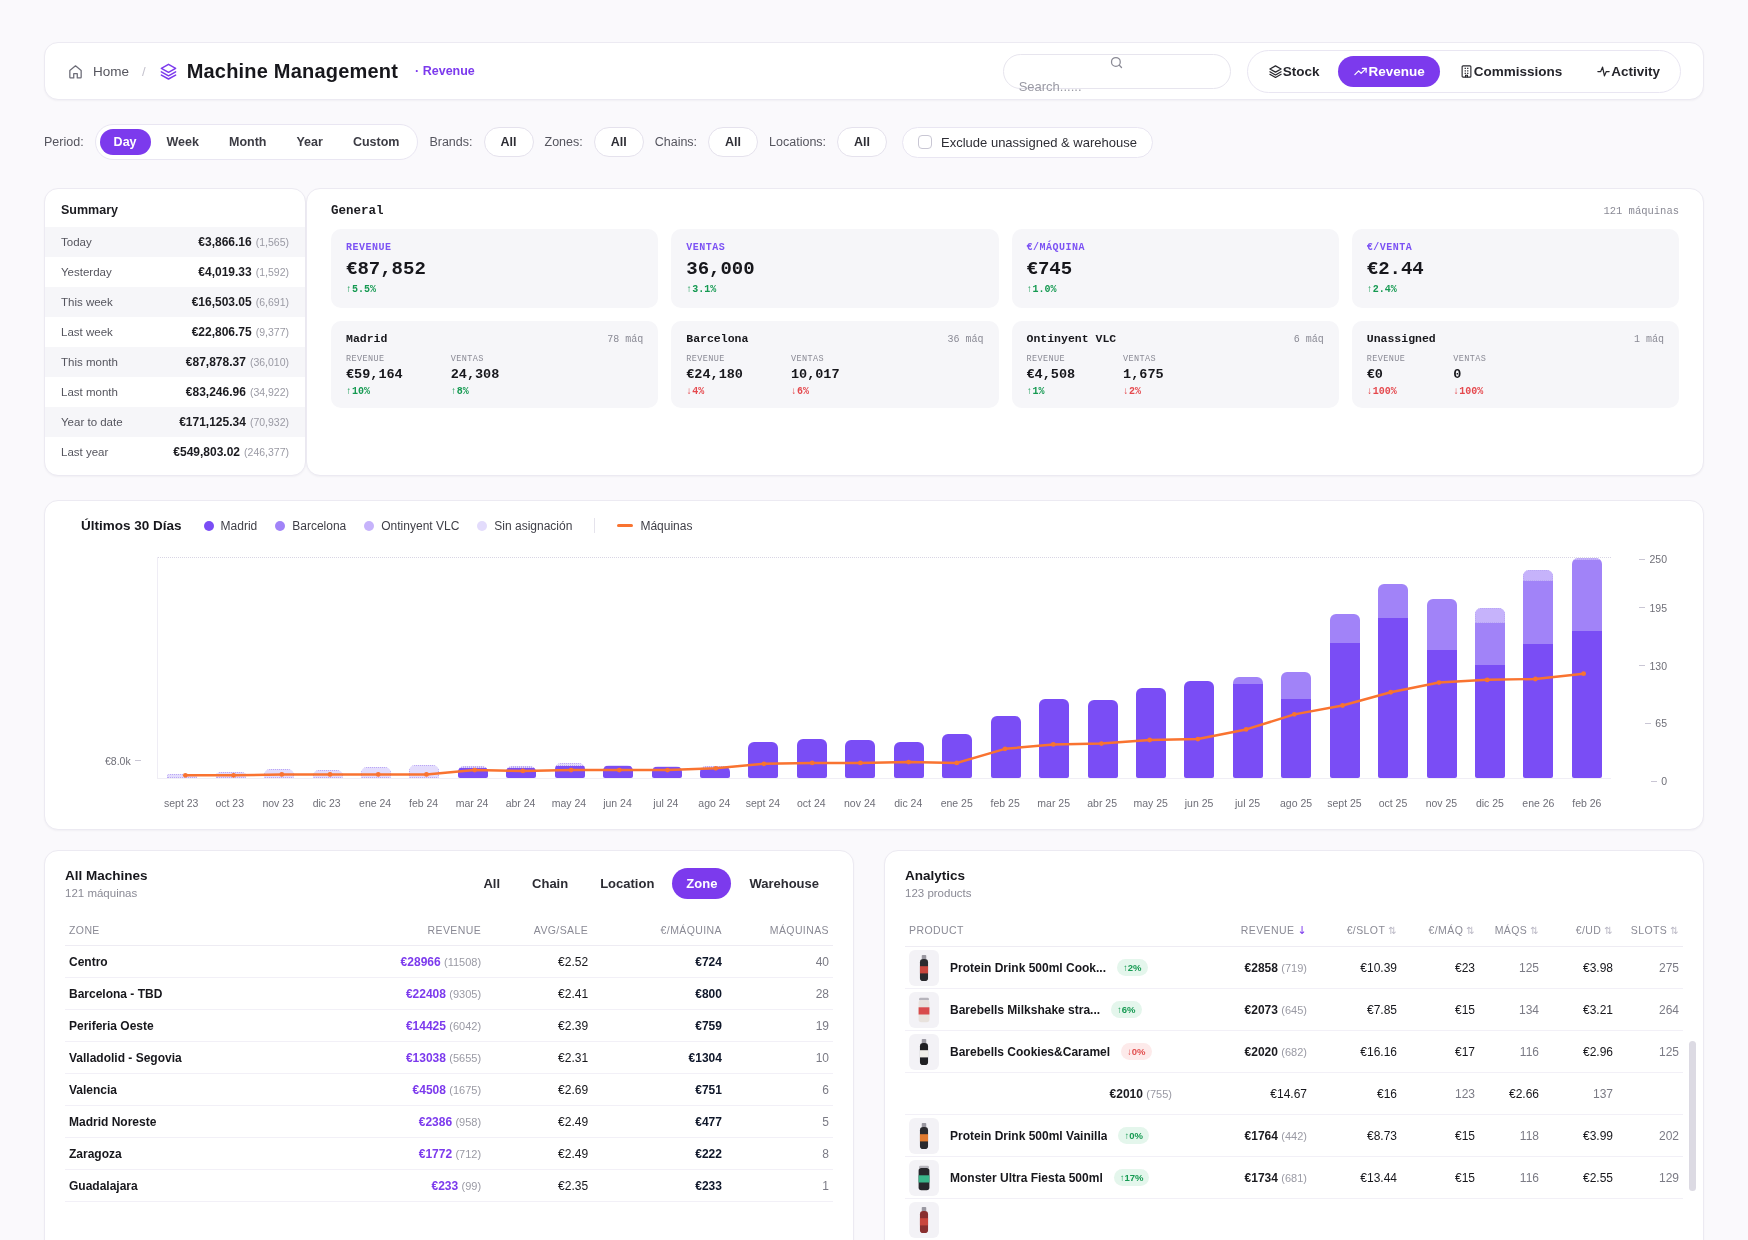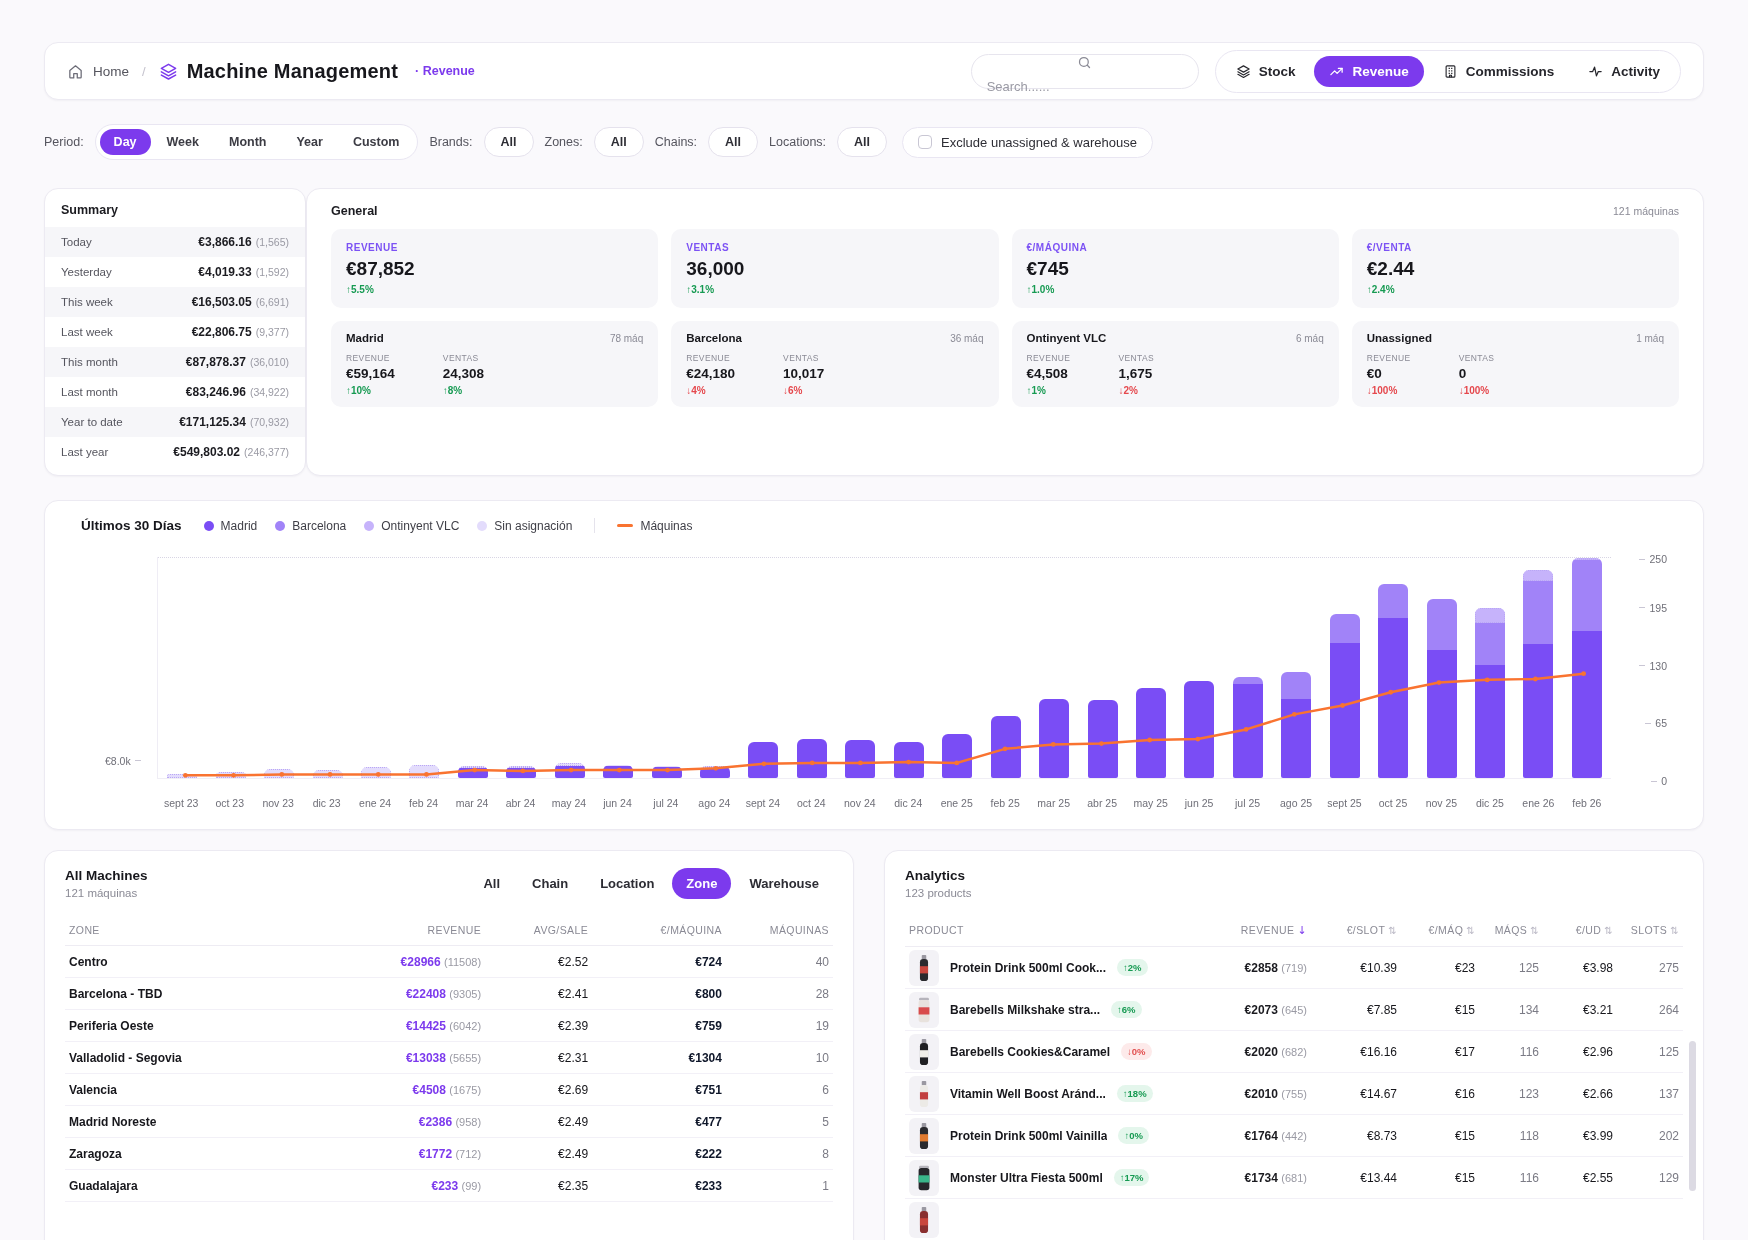--- a/index.html
+++ b/index.html
@@ -16,21 +16,21 @@
   .home-lbl{font-size:13.5px;color:#55555e;}
   .sep{color:#c4c2cd;font-size:13px;margin:0 4px;}
   .title{font-size:20px;font-weight:700;letter-spacing:.2px;}
   .subtitle{font-size:12.5px;color:#7c3aed;font-weight:600;margin-left:8px;}
   .search{margin-left:auto;width:228px;height:35px;border:1px solid #e7e5ee;border-radius:18px;
     display:flex;align-items:center;gap:8px;padding:0 13px;background:#fff;flex-direction:column;}
   .search .ic{width:15px;height:15px;color:#8a8a95;flex:none;}
   .search input{border:none;outline:none;font-size:13px;color:#3a3a42;width:100%;background:transparent;font-family:inherit;}
   .search input::placeholder{color:#9a9aa4;}
   .navgroup{margin-left:16px;border:1px solid #e9e6f2;border-radius:999px;padding:5px;display:flex;gap:4px;background:#fff;}
-  .nav-btn{display:flex;align-items:center;gap:8px;padding:8px 15px;border-radius:999px;font-size:13.5px;
+  .nav-btn{display:flex;align-items:center;gap:0;padding:8px 15px;border-radius:999px;font-size:13.5px;
     font-weight:600;color:#26262c;cursor:pointer;}
   .nav-btn .ic{width:15px;height:15px;}
   .nav-btn.active{background:#7c3aed;color:#fff;}
 
   
   .filters{margin-top:24px;display:flex;align-items:center;gap:11px;height:36px;}
   .flabel{font-size:12.5px;color:#55555e;}
   .seg-group{border:1px solid #e9e6f2;border-radius:999px;background:#fff;padding:4px;display:flex;gap:2px;}
   .seg{padding:6px 14px;border-radius:999px;font-size:12.5px;font-weight:600;color:#3c3c44;cursor:pointer;}
   .seg.active{background:#7c3aed;color:#fff;}
@@ -43,21 +43,21 @@
   
   .row1{margin-top:28px;display:flex;align-items:stretch;}
   .summary-card{width:262px;padding:14px 0 8px;flex:none;}
   .panel-title{font-size:12.5px;font-weight:700;color:#1b1b20;}
   .summary-card .panel-title{padding:0 16px 10px;}
   .srow{display:flex;justify-content:space-between;align-items:center;padding:8px 16px;font-size:11.5px;}
   .srow:nth-child(odd){background:#f6f6f9;}
   .srow .lab{color:#55555e;}
   .srow .val b{font-size:12px;color:#1b1b20;}
   .srow .cnt{color:#9a9aa4;font-size:10.5px;margin-left:4px;}
-  .general-card{flex:1;padding:15px 24px;}
+  .general-card{flex:1;padding:15px 24px;font-family:Liberation Mono, monospace;}
   .gen-head{display:flex;justify-content:space-between;align-items:center;}
   .muted-note{font-size:10.5px;color:#8a8a95;}
   .kpi-grid{display:grid;grid-template-columns:repeat(4,1fr);gap:13px;margin-top:11px;}
   .kpi{background:#f6f6f9;border-radius:10px;padding:13px 15px;}
   .kpi .klab{font-size:10px;font-weight:700;color:#7c52f4;letter-spacing:.5px;}
   .kpi .kval{font-size:19px;font-weight:700;margin-top:5px;}
   .delta{font-size:10px;font-weight:700;margin-top:4px;}
   .up{color:#169a52;} .down{color:#e5484d;}
   .zone-grid{display:grid;grid-template-columns:repeat(4,1fr);gap:13px;margin-top:13px;}
   .zcard{background:#f6f6f9;border-radius:10px;padding:11px 15px;}
@@ -779,31 +779,20 @@
               <span class="badge down">↓0%</span>
             </span>
             <span class="r"><span class="rev-d">€2020</span> <span class="paren">(682)</span></span>
             <span class="r">€16.16</span>
             <span class="r">€17</span>
             <span class="r gray">116</span>
             <span class="r">€2.96</span>
             <span class="r gray">125</span>
           </div>
           <div class="trow a-cols a-row">
-            <span class="pcell">
-              <span class="thumb">
-                <svg width="18" height="28" viewBox="0 0 20 30">
-                  <rect x="7.5" y="0.5" width="5" height="5" rx="1" fill="#9a98a1"></rect>
-                  <rect x="5.5" y="5" width="9" height="24.5" rx="3.5" fill="#eceae6"></rect>
-                  <rect x="5.5" y="13" width="9" height="8" fill="#c24040"></rect>
-                </svg>
-              </span>
-              <span class="pname">Vitamin Well Boost Aránd...</span>
-              <span class="badge up">↑18%</span>
-            </span>
             <span class="r"><span class="rev-d">€2010</span> <span class="paren">(755)</span></span>
             <span class="r">€14.67</span>
             <span class="r">€16</span>
             <span class="r gray">123</span>
             <span class="r">€2.66</span>
             <span class="r gray">137</span>
           </div>
           <div class="trow a-cols a-row">
             <span class="pcell">
               <span class="thumb">

